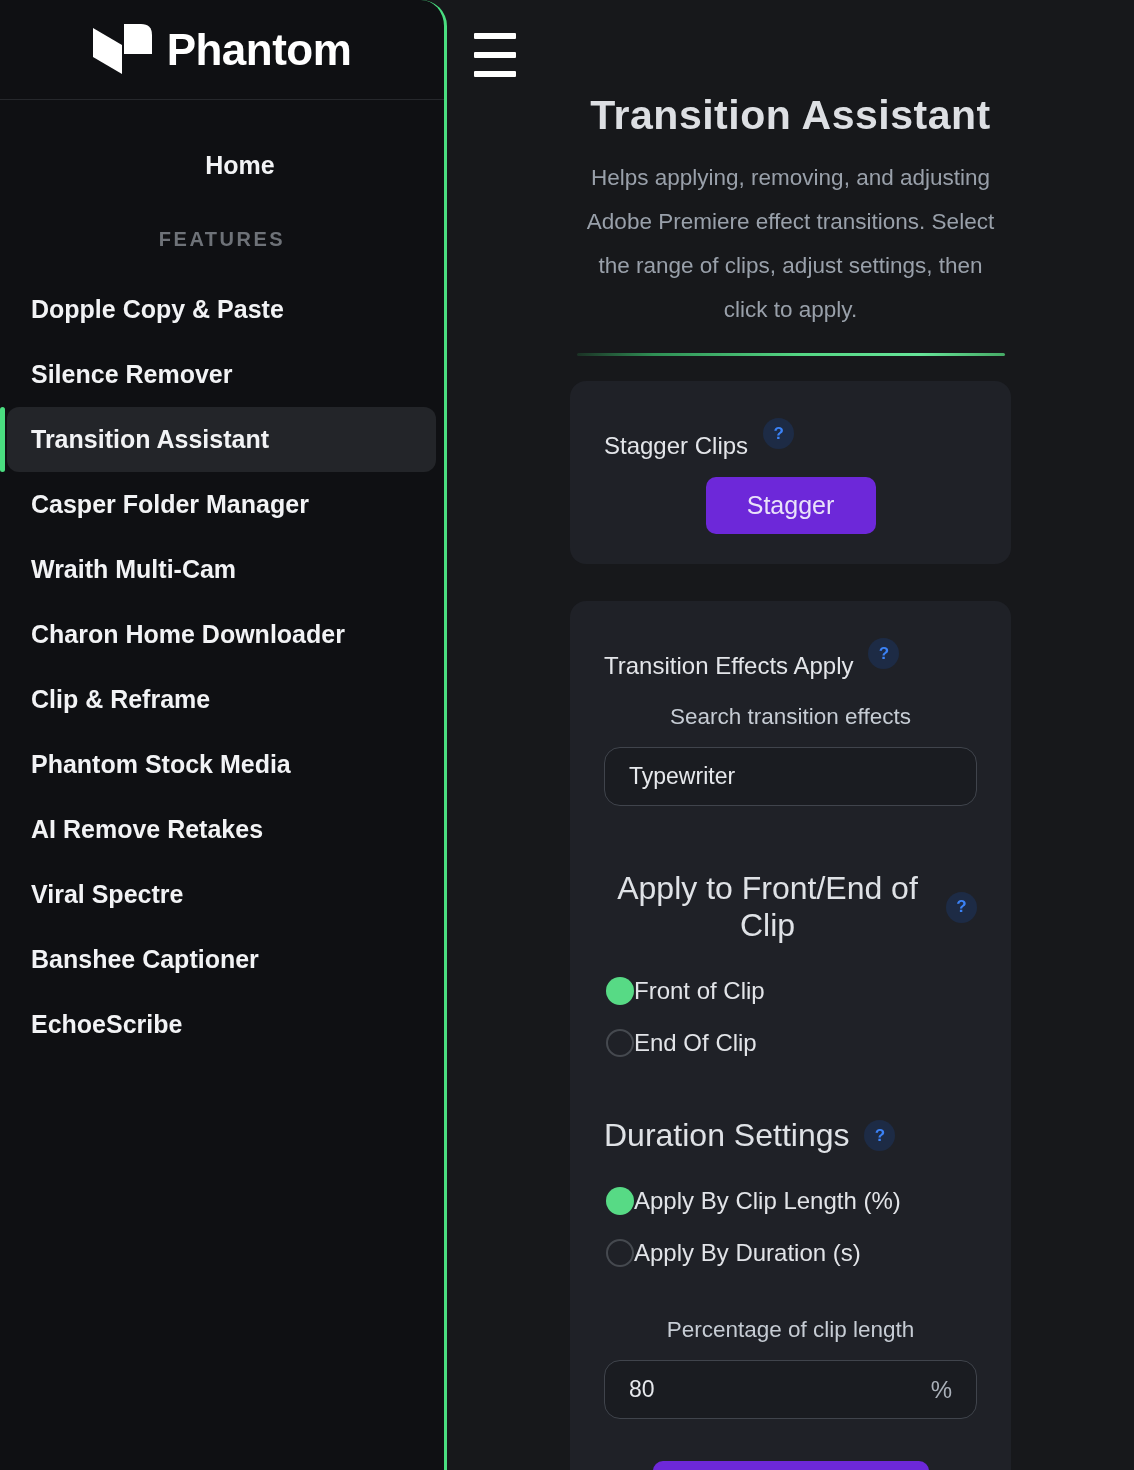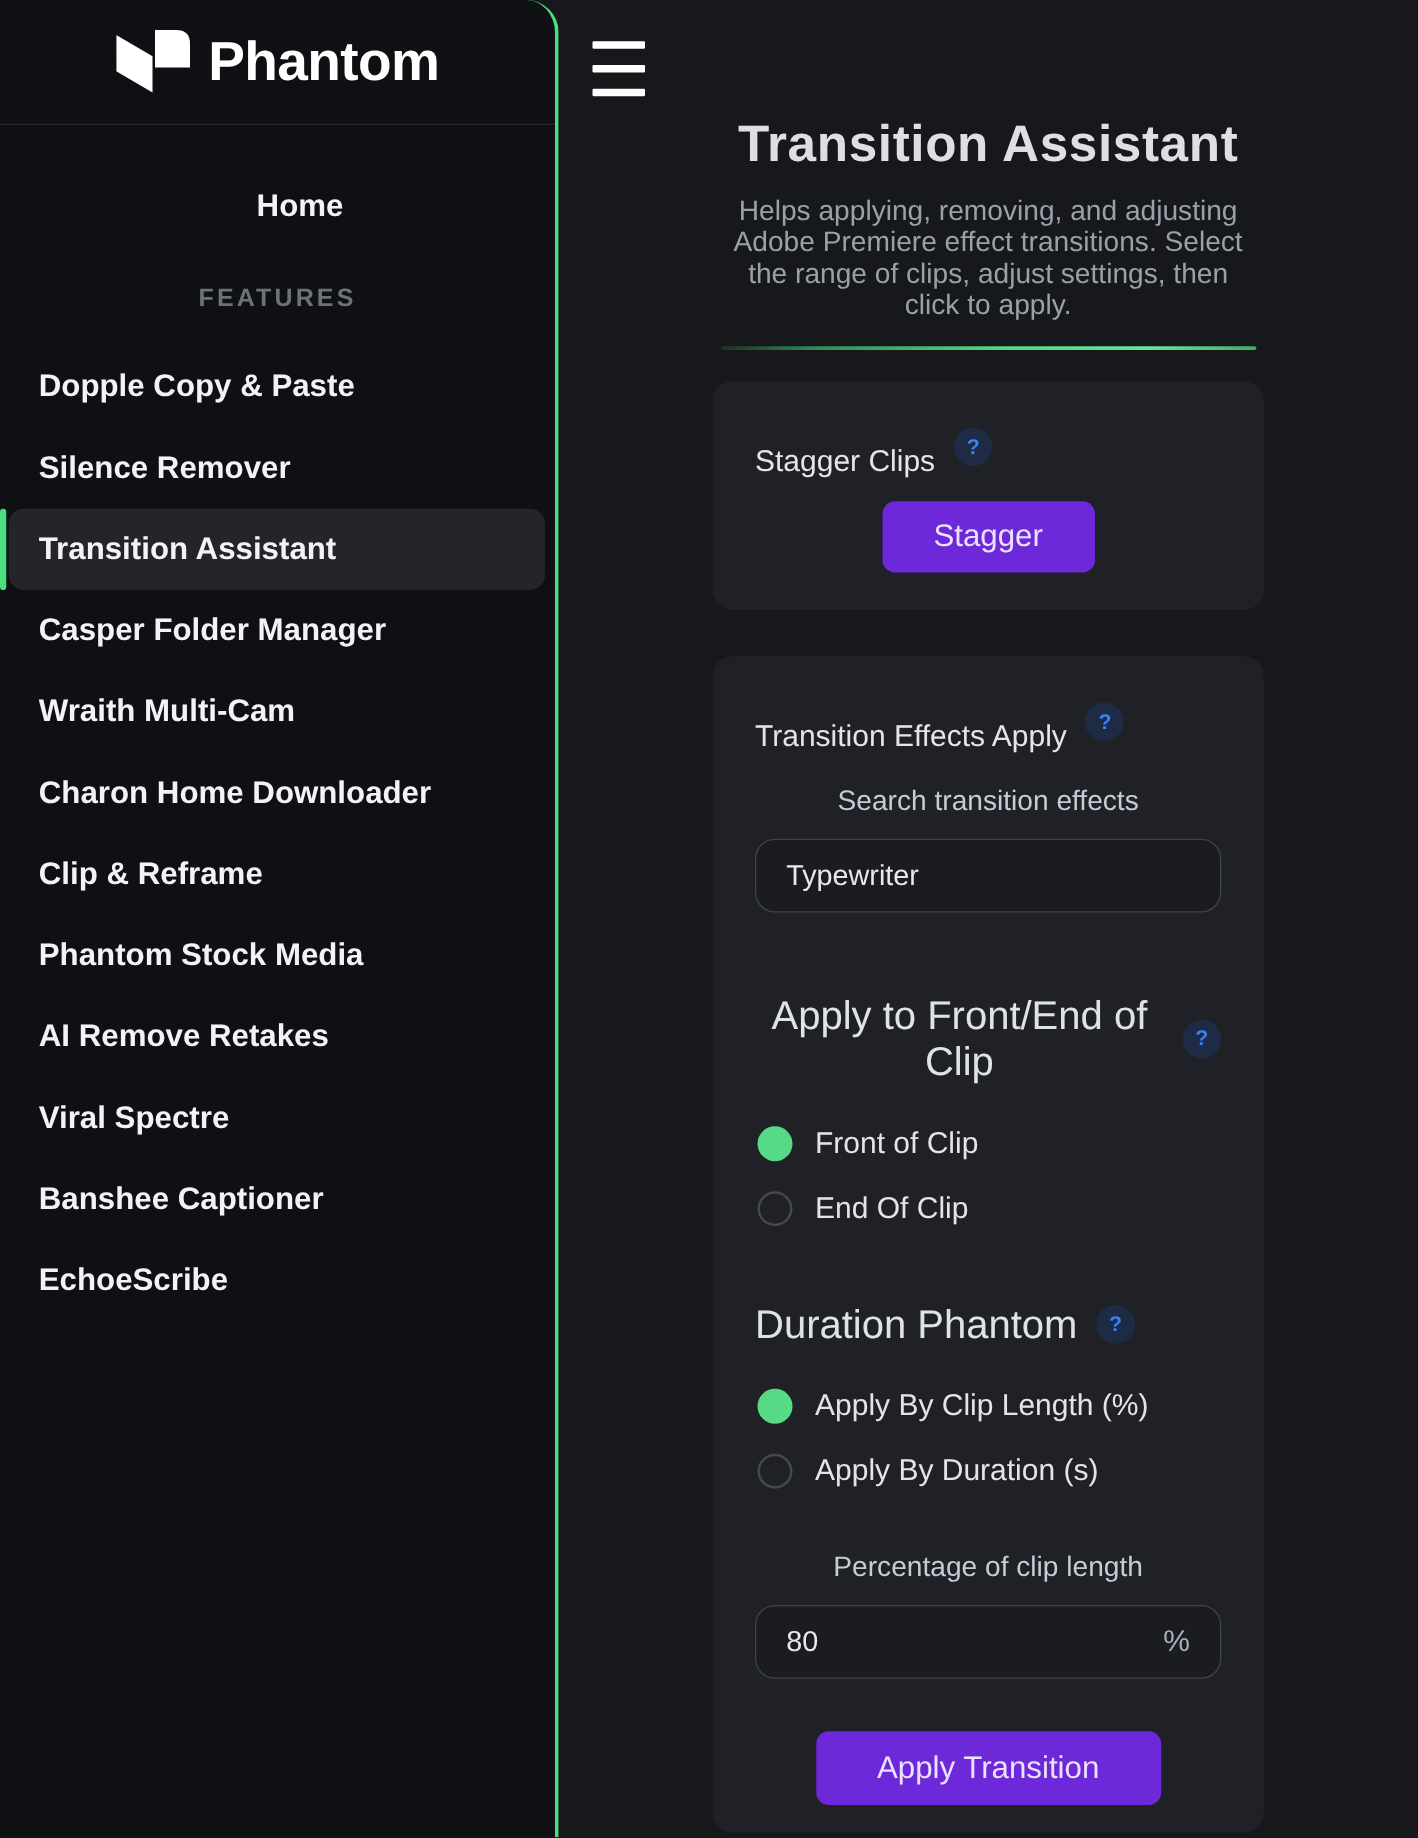--- a/index.html
+++ b/index.html
@@ -70,21 +70,21 @@
   .page-title {
     margin-top:15px;
     text-align:center;
     font-size:41px; font-weight:700; color:#dddfe3;
     letter-spacing:0.5px;
   }
   .page-desc {
     margin:17px auto 0;
     width:432px;
     text-align:center;
-    font-size:22.5px; line-height:25px;
+    font-size:22.5px; line-height:44px;
     color:#99a0aa;
   }
   .divider {
     width:428px; height:3px;
     margin:21px auto 0;
     border-radius:2px;
     background:linear-gradient(90deg,
       rgba(30,70,45,0.55) 0%, #2f8f55 18%, #54d684 52%,
       #67e59a 80%, #46aa66 100%);
   }
@@ -136,21 +136,21 @@
   .input-suffix {
     position:absolute; right:25px; top:50%;
     transform:translateY(-18%);
     font-size:24px; color:#aab0b9;
   }
   .section-head { margin-top:64px; display:flex; align-items:center; gap:15px; }
   .section-head.duration { margin-top:60px; }
   .section-title { font-size:32px; font-weight:500; color:#dfe2e6;text-align:center; }
   .radio-group { margin-top:33px; }
   .radio-row {
-    display:flex; gap:18px;
+    display:flex; 
     cursor:pointer;
     margin-top:24px; padding-left:2px;
   }
   .radio-row:first-child { margin-top:0; }
   .radio-circle {
     width:28px; height:28px; border-radius:50%;
     flex:0 0 28px;
   }
   .radio-circle.selected { background:#57da85; }
   .radio-circle.unselected { border:2px solid #45494f; background:transparent; }
@@ -223,21 +223,21 @@
           <span class="radio-circle selected"></span>
           <span class="radio-label">Front of Clip</span>
         </div>
         <div class="radio-row">
           <span class="radio-circle unselected"></span>
           <span class="radio-label">End Of Clip</span>
         </div>
       </div>
 
     <div class="section-head duration">
-      <span class="section-title">Duration Phantom</span>
+      <span class="section-title">Duration Settings</span>
       <span class="help-badge">?</span>
     </div>
     <div class="radio-group">
         <div class="radio-row">
           <span class="radio-circle selected"></span>
           <span class="radio-label">Apply By Clip Length (%)</span>
         </div>
         <div class="radio-row">
           <span class="radio-circle unselected"></span>
           <span class="radio-label">Apply By Duration (s)</span>

